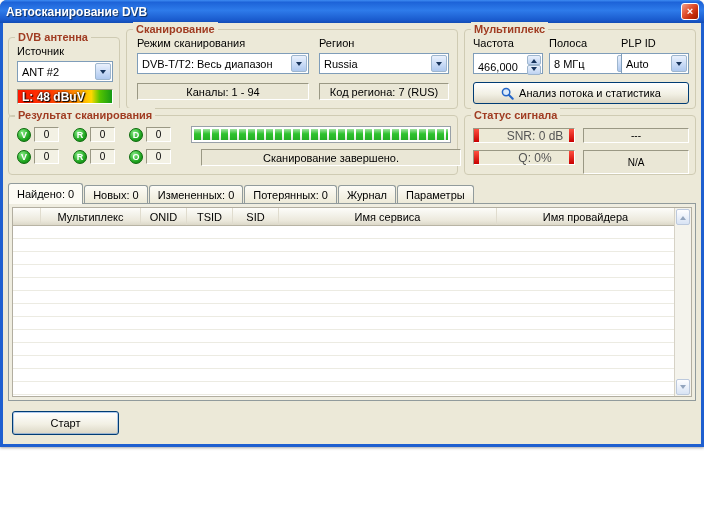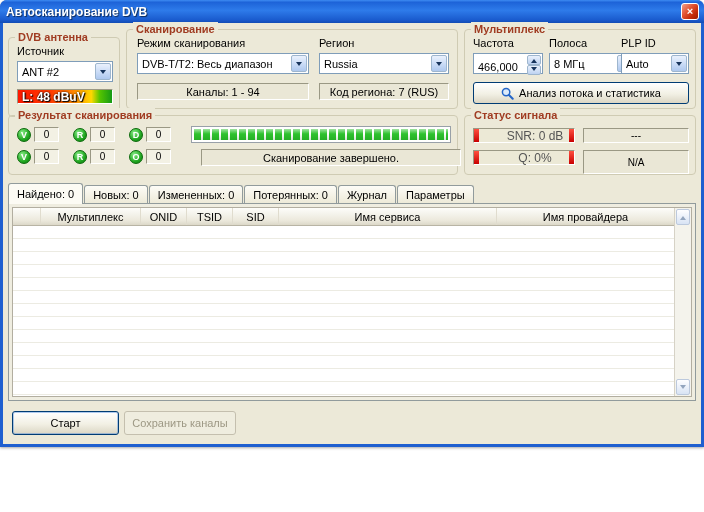--- a/index.html
+++ b/index.html
@@ -287,18 +287,15 @@
           <span class="sb-btn">
               <span class="sb-tri-dn"></span>
             </span>
         </div>
       </div>
     </div>
 
     <div class="btn default" style="left:9px;top:388px;width:107px;height:24px;">
       <span>Старт</span>
     </div>
-    <div class="btn disabled" style="left:121px;top:388px;width:112px;height:24px;">
-      <span>Сохранить каналы</span>
-    </div>
 
   </div>
 </div>
 
 </body></html>

